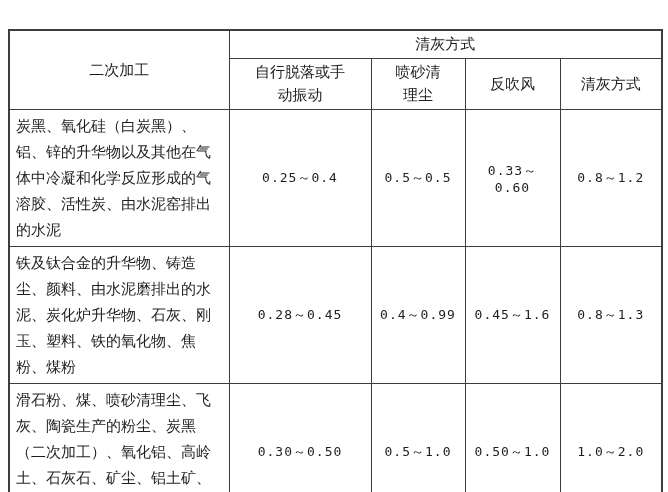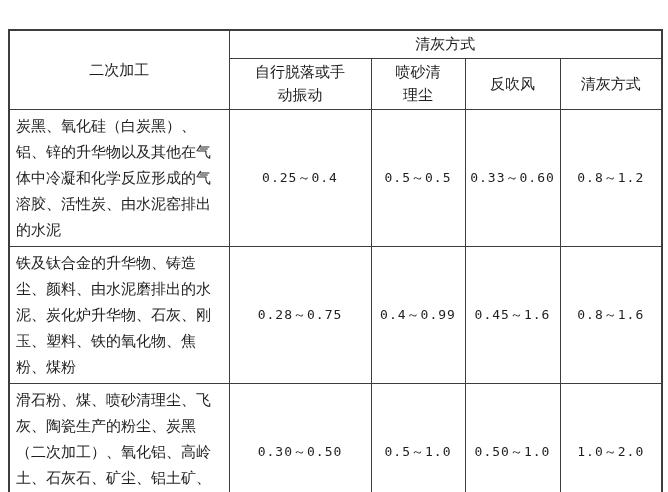--- a/index.html
+++ b/index.html
@@ -70,21 +70,21 @@
     color: #1e1e1e;
     font-family: Liberation Serif, serif;
   }
   td.val {
     font-family: "DejaVu Sans Mono", monospace;
     font-size: 13px;
     text-align: center;
     vertical-align: middle;
     letter-spacing: 1px;
     color: #1e1e1e;
-    padding: 0 0;
+    padding: 0 7px;
     margin-left: 44px;
   }
 </style>
 </head>
 <body>
 
 <div class="page">
 
 
   <table class="vel-table">
@@ -110,24 +110,24 @@
     <tbody>
       <tr class="r0">
         <td class="dust">炭黑、氧化硅（白炭黑）、铝、锌的升华物以及其他在气体中冷凝和化学反应形成的气溶胶、活性炭、由水泥窑排出的水泥</td>
         <td class="val">0.25～0.4</td>
         <td class="val">0.5～0.5</td>
         <td class="val">0.33～0.60</td>
         <td class="val">0.8～1.2</td>
       </tr>
       <tr class="r1">
         <td class="dust">铁及钛合金的升华物、铸造尘、颜料、由水泥磨排出的水泥、炭化炉升华物、石灰、刚玉、塑料、铁的氧化物、焦粉、煤粉</td>
-        <td class="val">0.28～0.75</td>
+        <td class="val">0.28～0.45</td>
         <td class="val">0.4～0.99</td>
         <td class="val">0.45～1.6</td>
-        <td class="val">0.8～1.6</td>
+        <td class="val">0.8～1.3</td>
       </tr>
       <tr class="r2">
         <td class="dust">滑石粉、煤、喷砂清理尘、飞灰、陶瓷生产的粉尘、炭黑（二次加工）、氧化铝、高岭土、石灰石、矿尘、铝土矿、水泥（来自冷却器）</td>
         <td class="val">0.30～0.50</td>
         <td class="val">0.5～1.0</td>
         <td class="val">0.50～1.0</td>
         <td class="val">1.0～2.0</td>
       </tr>
     </tbody>
   </table>

